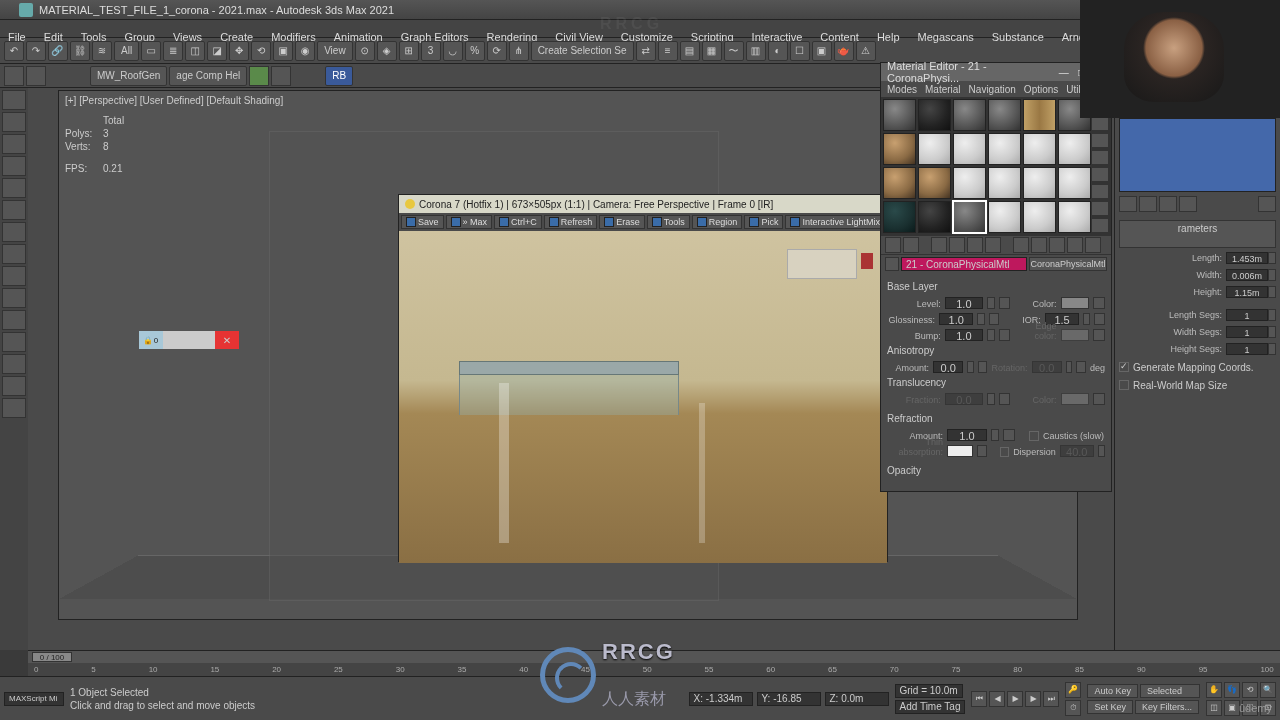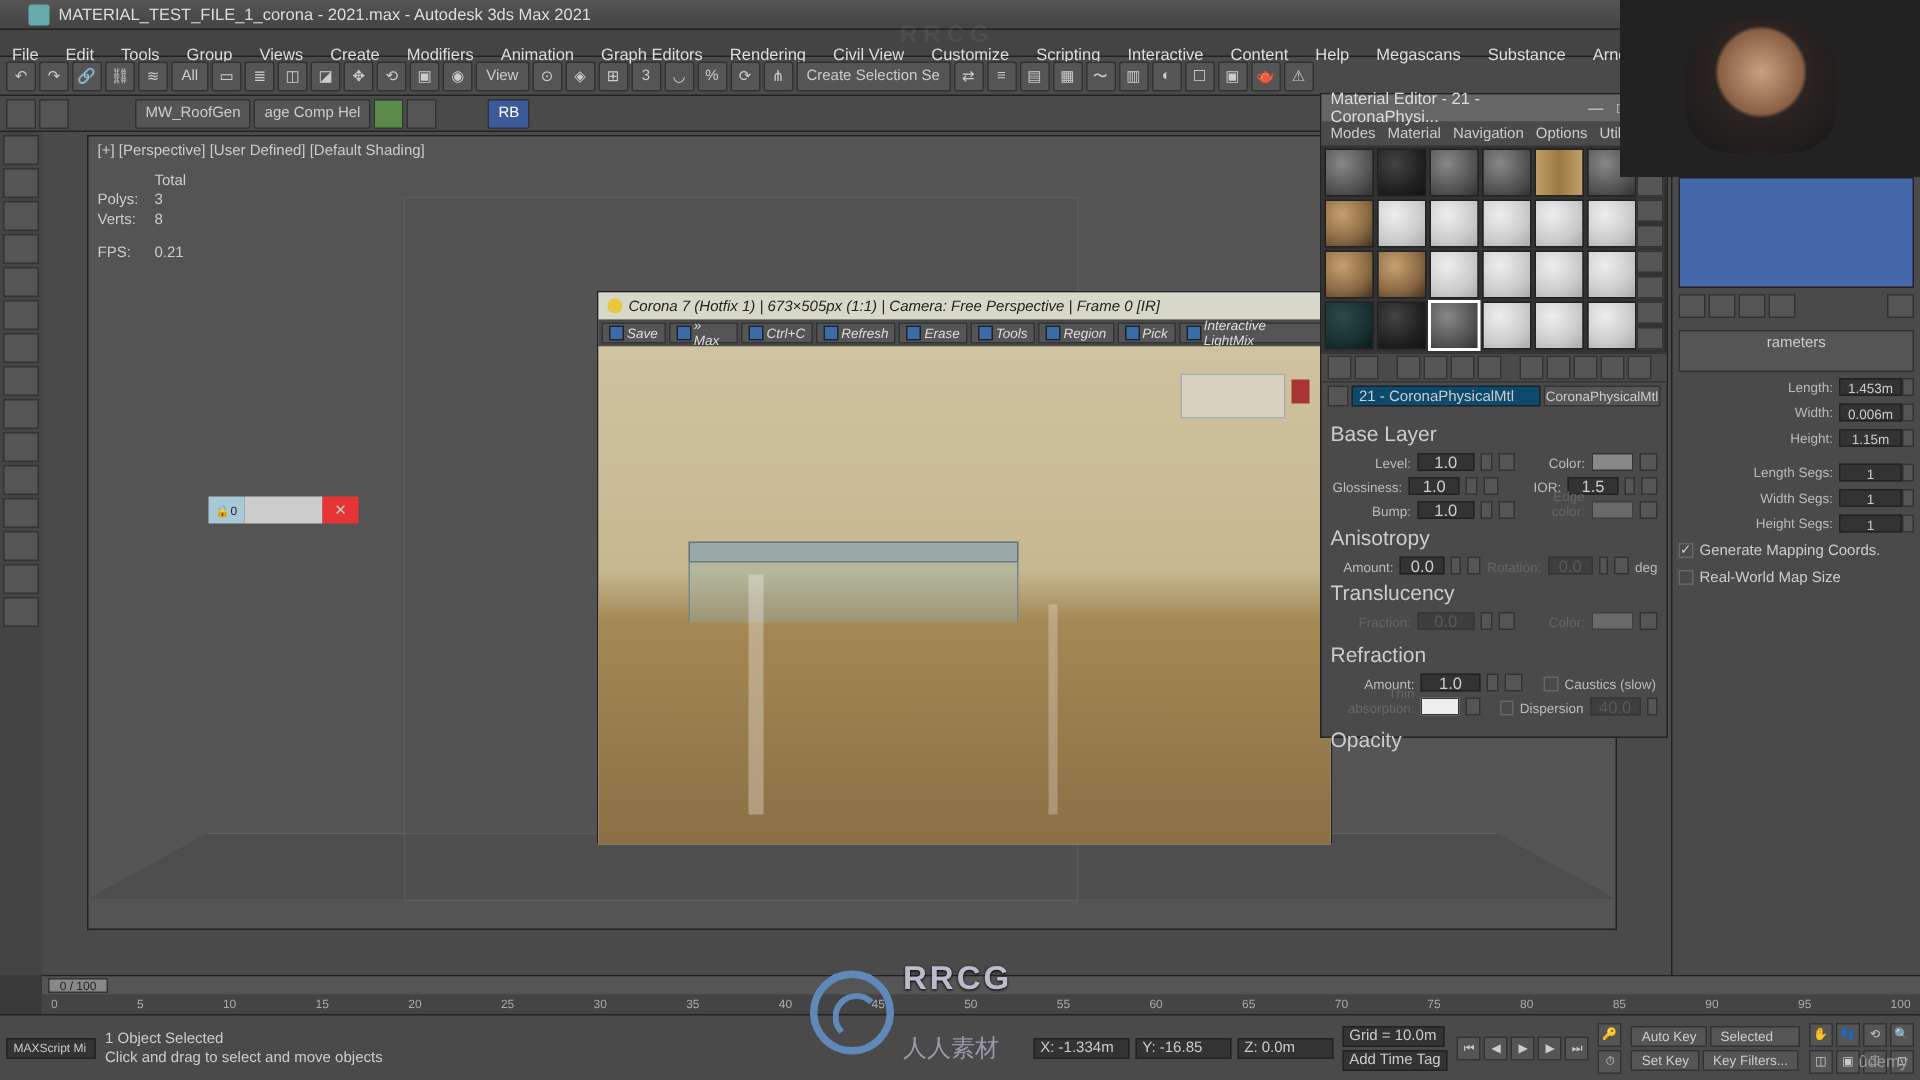--- a/index.html
+++ b/index.html
@@ -25,21 +25,21 @@
 .stats .lbl { display: inline-block; width: 38px; }
 .cube-gizmo { position: absolute; top: 24px; right: 18px; width: 40px; height: 40px; background: #888; border: 1px solid #555; transform: rotate(0deg); opacity: 0.6; }
 .ground { position: absolute; left: 0; bottom: 20px; right: 0; height: 90px; background: #4d4d4d; transform: perspective(400px) rotateX(55deg); transform-origin: bottom; border-top: 1px solid #666; }
 .scene-box { position: absolute; left: 210px; top: 40px; width: 450px; height: 470px; background: #525252; border: 1px solid #666; opacity: 0.5; }
 
 .red-widget { position: absolute; left: 80px; top: 240px; width: 100px; height: 18px; display: flex; }
 .red-widget .a { flex: 0 0 24px; background: #a8c8d8; display:flex; align-items:center; justify-content:center; font-size:8px; color:#222; }
 .red-widget .b { flex: 1; background: #ccc; }
 .red-widget .c { flex: 0 0 24px; background: #e63333; display:flex; align-items:center; justify-content:center; }
 
-.corona { position: absolute; left: 370px; top: 106px; width: 490px; height: 368px; background: #a3a3a3; border: 1px solid #222; font-style: italic; }
+.corona { position: absolute; left: 370px; top: 106px; width: 490px; height: 368px; background: #be185d; border: 1px solid #222; }
 .corona-title { height: 18px; background: #d8d8c8; color: #222; font-size: 10px; display: flex; align-items: center; padding: 0 6px; }
 .corona-title .dot { width: 10px; height: 10px; background: #e8c840; border-radius: 50%; margin-right: 4px; }
 .corona-tb { height: 18px; background: #4a4a4a; display: flex; align-items: center; gap: 2px; padding: 0 2px; }
 .corona-tb .cb { height: 14px; background: #555; border: 1px solid #333; padding: 0 4px; font-size: 9px; display: flex; align-items: center; gap: 2px; color: #ddd; }
 .corona-tb .cb .sq { width: 10px; height: 10px; background: #3a6ca8; border: 1px solid #222; }
 .corona-render { position: relative; height: 332px; background: #c4b888; overflow: hidden; }
 .render-wall { position:absolute; inset:0; background: linear-gradient(#cfc3a0 0%, #c5b890 45%, #a48855 55%, #8a6f44 100%); }
 .render-table { position: absolute; left: 60px; top: 130px; width: 220px; height: 70px; }
 .render-table .top { height: 14px; background: #9aa8a8; border: 1px solid #677; }
 .render-table .glass { height: 40px; background: rgba(150,180,180,0.35); border-left: 1px solid #788; border-right: 1px solid #788; }
@@ -60,25 +60,25 @@
 .slot.brown { background: radial-gradient(circle at 35% 30%, #c8a070,#8a6a44 60%,#443322); }
 .slot.wood { background: linear-gradient(90deg,#c0a066,#9a7844,#c0a066); }
 .slot.dark { background: radial-gradient(circle at 35% 30%, #444,#222 60%,#111); }
 .slot.teal { background: radial-gradient(circle at 35% 30%, #2a4a4a,#1a3030 60%,#0a1a1a); }
 .slot.white { background: radial-gradient(circle at 35% 30%, #eee,#ccc 60%,#aaa); }
 .side-tools { width: 18px; display: flex; flex-direction: column; gap: 2px; }
 .side-tools .st { height: 16px; background: #555; border: 1px solid #333; }
 .me-iconrow { height: 20px; display: flex; align-items: center; gap: 2px; padding: 0 4px; background: #4a4a4a; border-top: 1px solid #333; border-bottom: 1px solid #333; }
 .me-iconrow .ib { width: 16px; height: 16px; background: #555; border: 1px solid #333; }
 .me-namebar { height: 18px; display: flex; align-items: center; gap: 2px; padding: 0 4px; }
-.me-namebar .ip { flex: 1; height: 14px; background: #0c4a6e; border: 1px solid #222; font-size: 10px; padding: 0 4px; display:flex; align-items:center; }
+.me-namebar .ip { flex: 1; height: 14px; background: #be185d; border: 1px solid #222; font-size: 10px; padding: 0 4px; display:flex; align-items:center; }
 .me-namebar .bt { width: 78px; height: 14px; background: #555; border: 1px solid #333; font-size: 9px; display:flex; align-items:center; justify-content:center; }
 
 .me-params { padding: 4px 6px; font-size: 10px; overflow: hidden; }
-.sect { color: #ccc; margin: 4px 0 2px 0; font-size: 14px; }
+.sect { color: #ccc; margin: 4px 0 2px 0; font-size: 10px; }
 .prow { display: flex; align-items: flex-end; height: 15px; gap: 4px; margin-bottom: 1px; }
 .prow .lbl { width: 56px; text-align: right; color: #bbb; font-size: 9px; }
 .prow .sp { width: 40px; height: 12px; background: #333; border: 1px solid #222; font-size: 11px; text-align: center; line-height: 12px; }
 .prow .ar { width: 8px; height: 12px; background: #555; border: 1px solid #333; }
 .prow .sq { width: 12px; height: 12px; background: #555; border: 1px solid #333; }
 .prow .lbl2 { width: 44px; text-align: right; font-size: 9px; color: #bbb; }
 .prow .sw { width: 30px; height: 12px; background: #888; border: 1px solid #333; }
 .prow .ck { width: 10px; height: 10px; border: 1px solid #666; }
 .prow .txt { font-size: 9px; color: #bbb; }
 .prow .dim { color: #666; }

